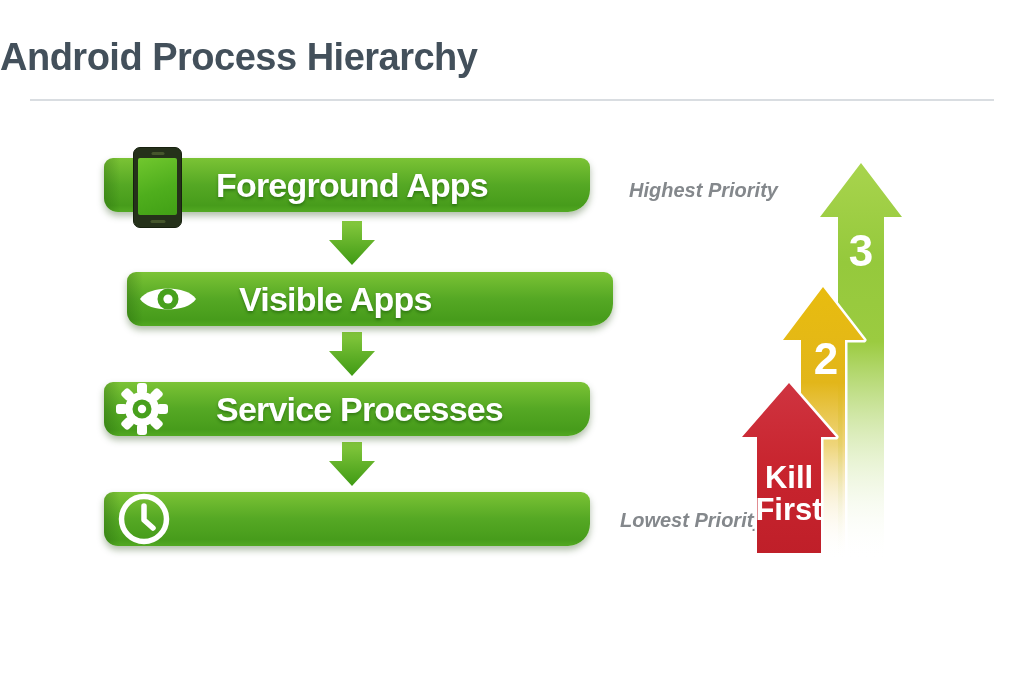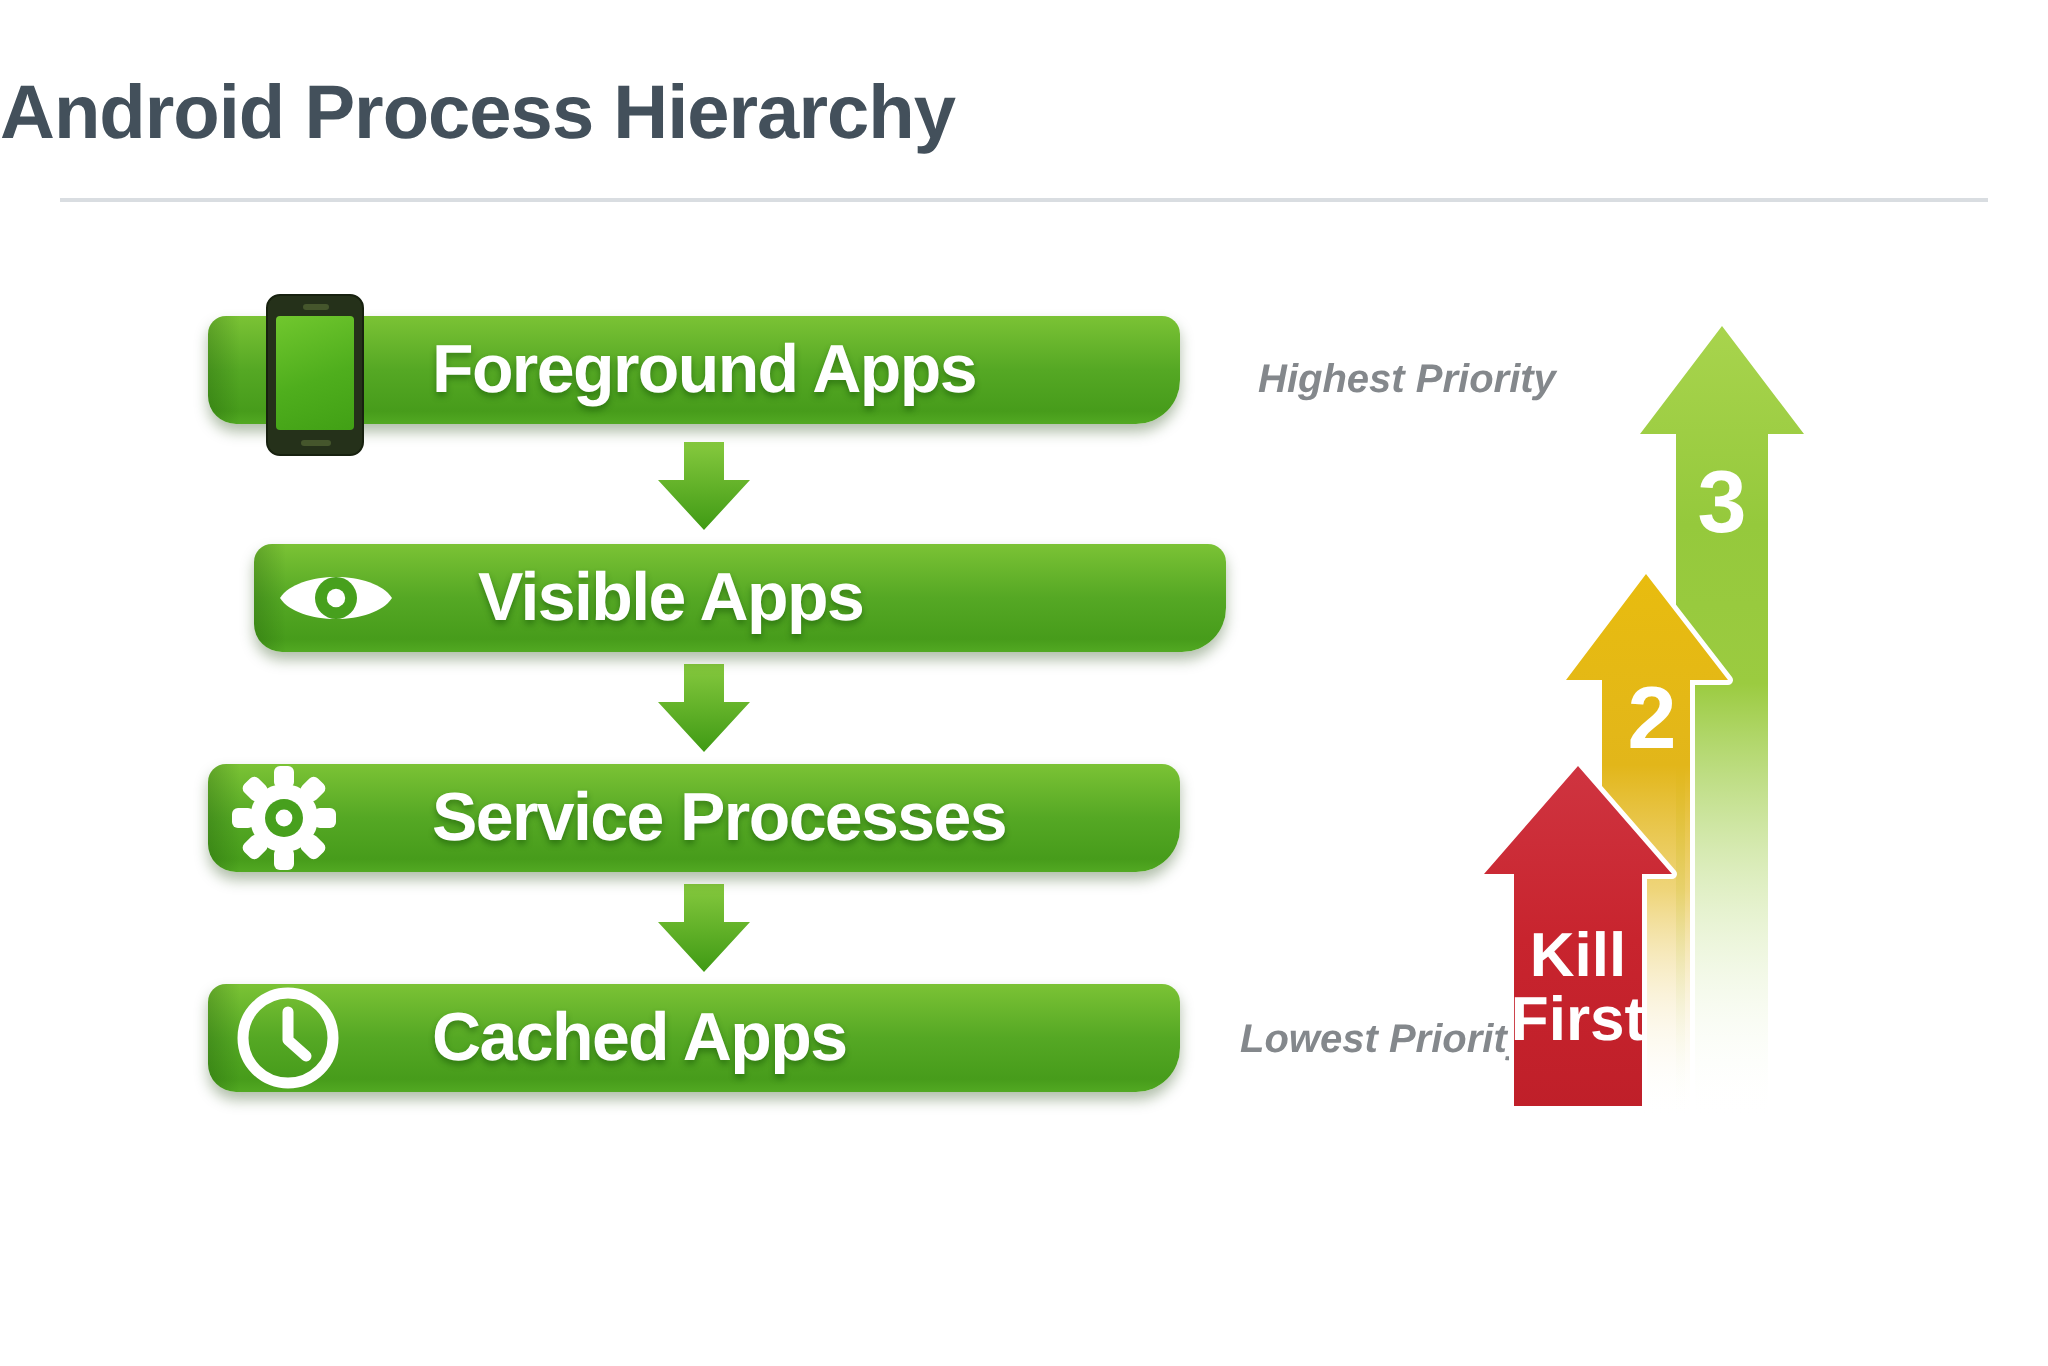--- a/index.html
+++ b/index.html
@@ -145,21 +145,20 @@
 
   <svg class="down-arrow da3" width="48" height="45">
     <polygon points="14,0 34,0 34,19 47,19 24,44 1,19 14,19" fill="url(#gdown)"></polygon>
   </svg>
 
   <div class="banner b4">
     <svg class="banner-icon" style="left:14px" width="52" height="52" viewBox="0 0 52 52">
       <circle cx="26" cy="26" r="22.5" fill="none" stroke="#ffffff" stroke-width="5.5"></circle>
       <path d="M26 13 L26 27 L35 35" fill="none" stroke="#ffffff" stroke-width="5.5" stroke-linecap="round" stroke-linejoin="round"></path>
     </svg>
-    <div class="banner-label">Cached Apps</div>
   </div>
   <div class="note note-low">Lowest Priority</div>
 
   <svg class="rank-arrows" viewBox="730 150 185 420">
 
     <g>
       <path d="M861 163 L902 217 L884 217 L884 558 L838 558 L838 217 L820 217 Z" fill="url(#ggreen)"></path>
       <text x="861" y="266" text-anchor="middle" font-size="44" font-weight="bold" fill="#ffffff" font-family="Liberation Sans, DejaVu Sans, sans-serif">3</text>
     </g>
 

